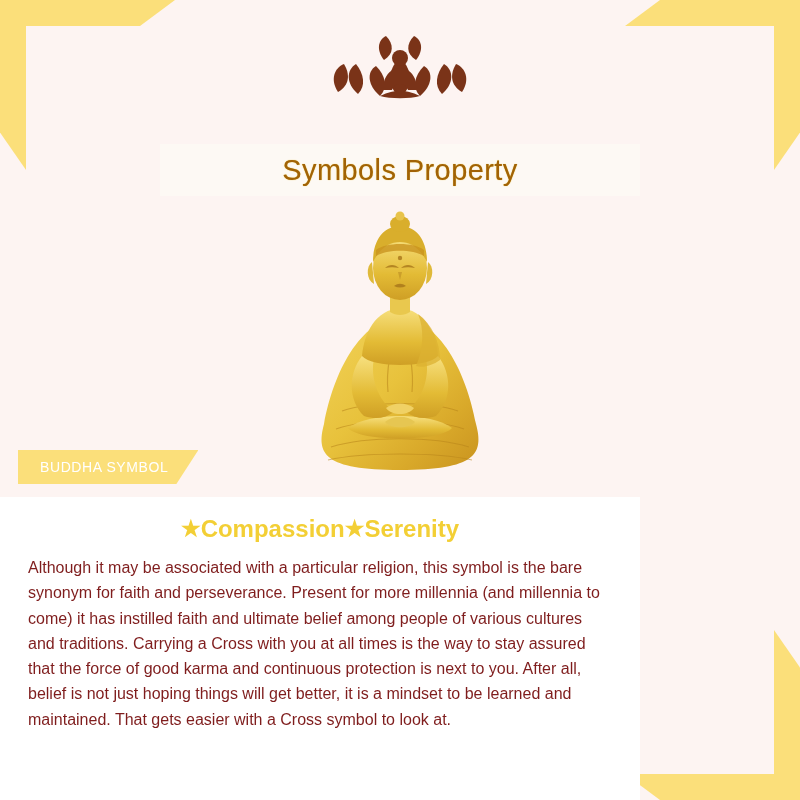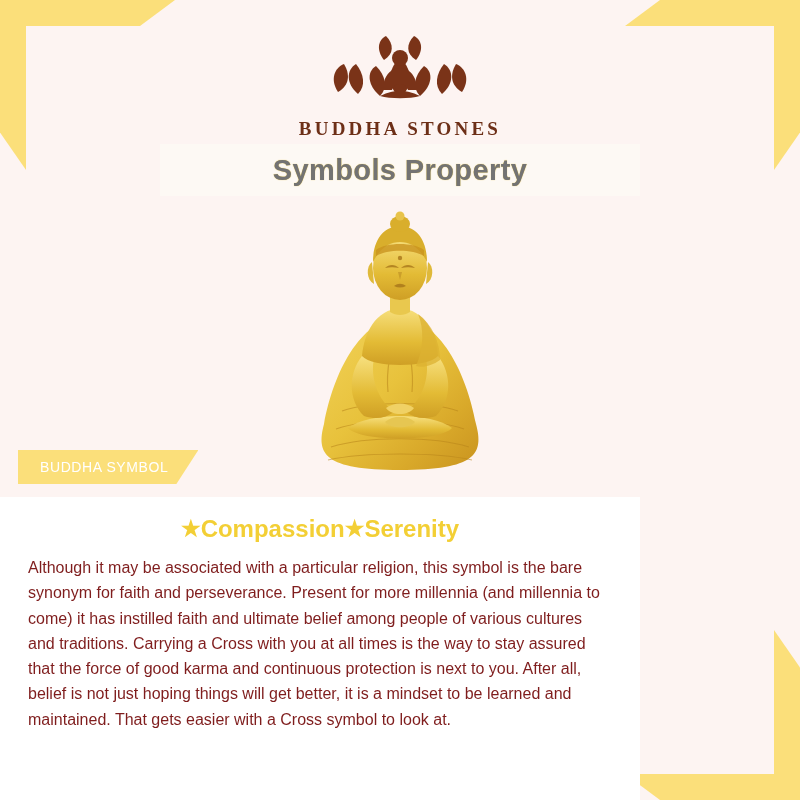--- a/index.html
+++ b/index.html
@@ -93,22 +93,22 @@
     left: 160px;
     width: 480px;
     height: 52px;
     background: #fdf9f4;
     display: flex;
     align-items: center;
     justify-content: center;
   }
   .title-text {
     font-size: 29px;
-    font-weight: bold;
-    color: #737373;
+    font-weight: normal;
+    color: #a16207;
     letter-spacing: 0.4px;
     text-shadow: 0 0 1px #e7c234;
   }
 
   
   .buddha-wrap {
     position: absolute;
     top: 200px;
     left: 0; right: 0;
     height: 290px;
@@ -194,21 +194,20 @@
           <path d="M90 78 C78 68 76 50 90 38 C104 50 102 68 90 78 Z"></path>
           <path d="M74 40 C66 30 68 20 76 16 C84 24 84 34 74 40 Z"></path>
           <path d="M106 40 C114 30 112 20 104 16 C96 24 96 34 106 40 Z"></path>
 
           <circle cx="90" cy="38" r="8"></circle>
           <path d="M90 48 C82 48 76 54 74 62 L66 66 C64 67 64 70 67 70 L82 70 C84 66 86 64 90 64 C94 64 96 66 98 70 L113 70 C116 70 116 67 114 66 L106 62 C104 54 98 48 90 48 Z"></path>
           <path d="M70 76 C78 72 84 71 90 71 C96 71 102 72 110 76 C100 79 80 79 70 76 Z"></path>
         </g>
       </svg>
     </span>
-    <div class="brand-name">BUDDHA STONES</div>
   </div>
 
   <div class="title-band">
     <span class="title-text">Symbols Property</span>
   </div>
 
   <div class="buddha-wrap">
     <span>
       <svg width="220" height="290" viewBox="0 0 220 290" aria-hidden="true">
         <defs>

